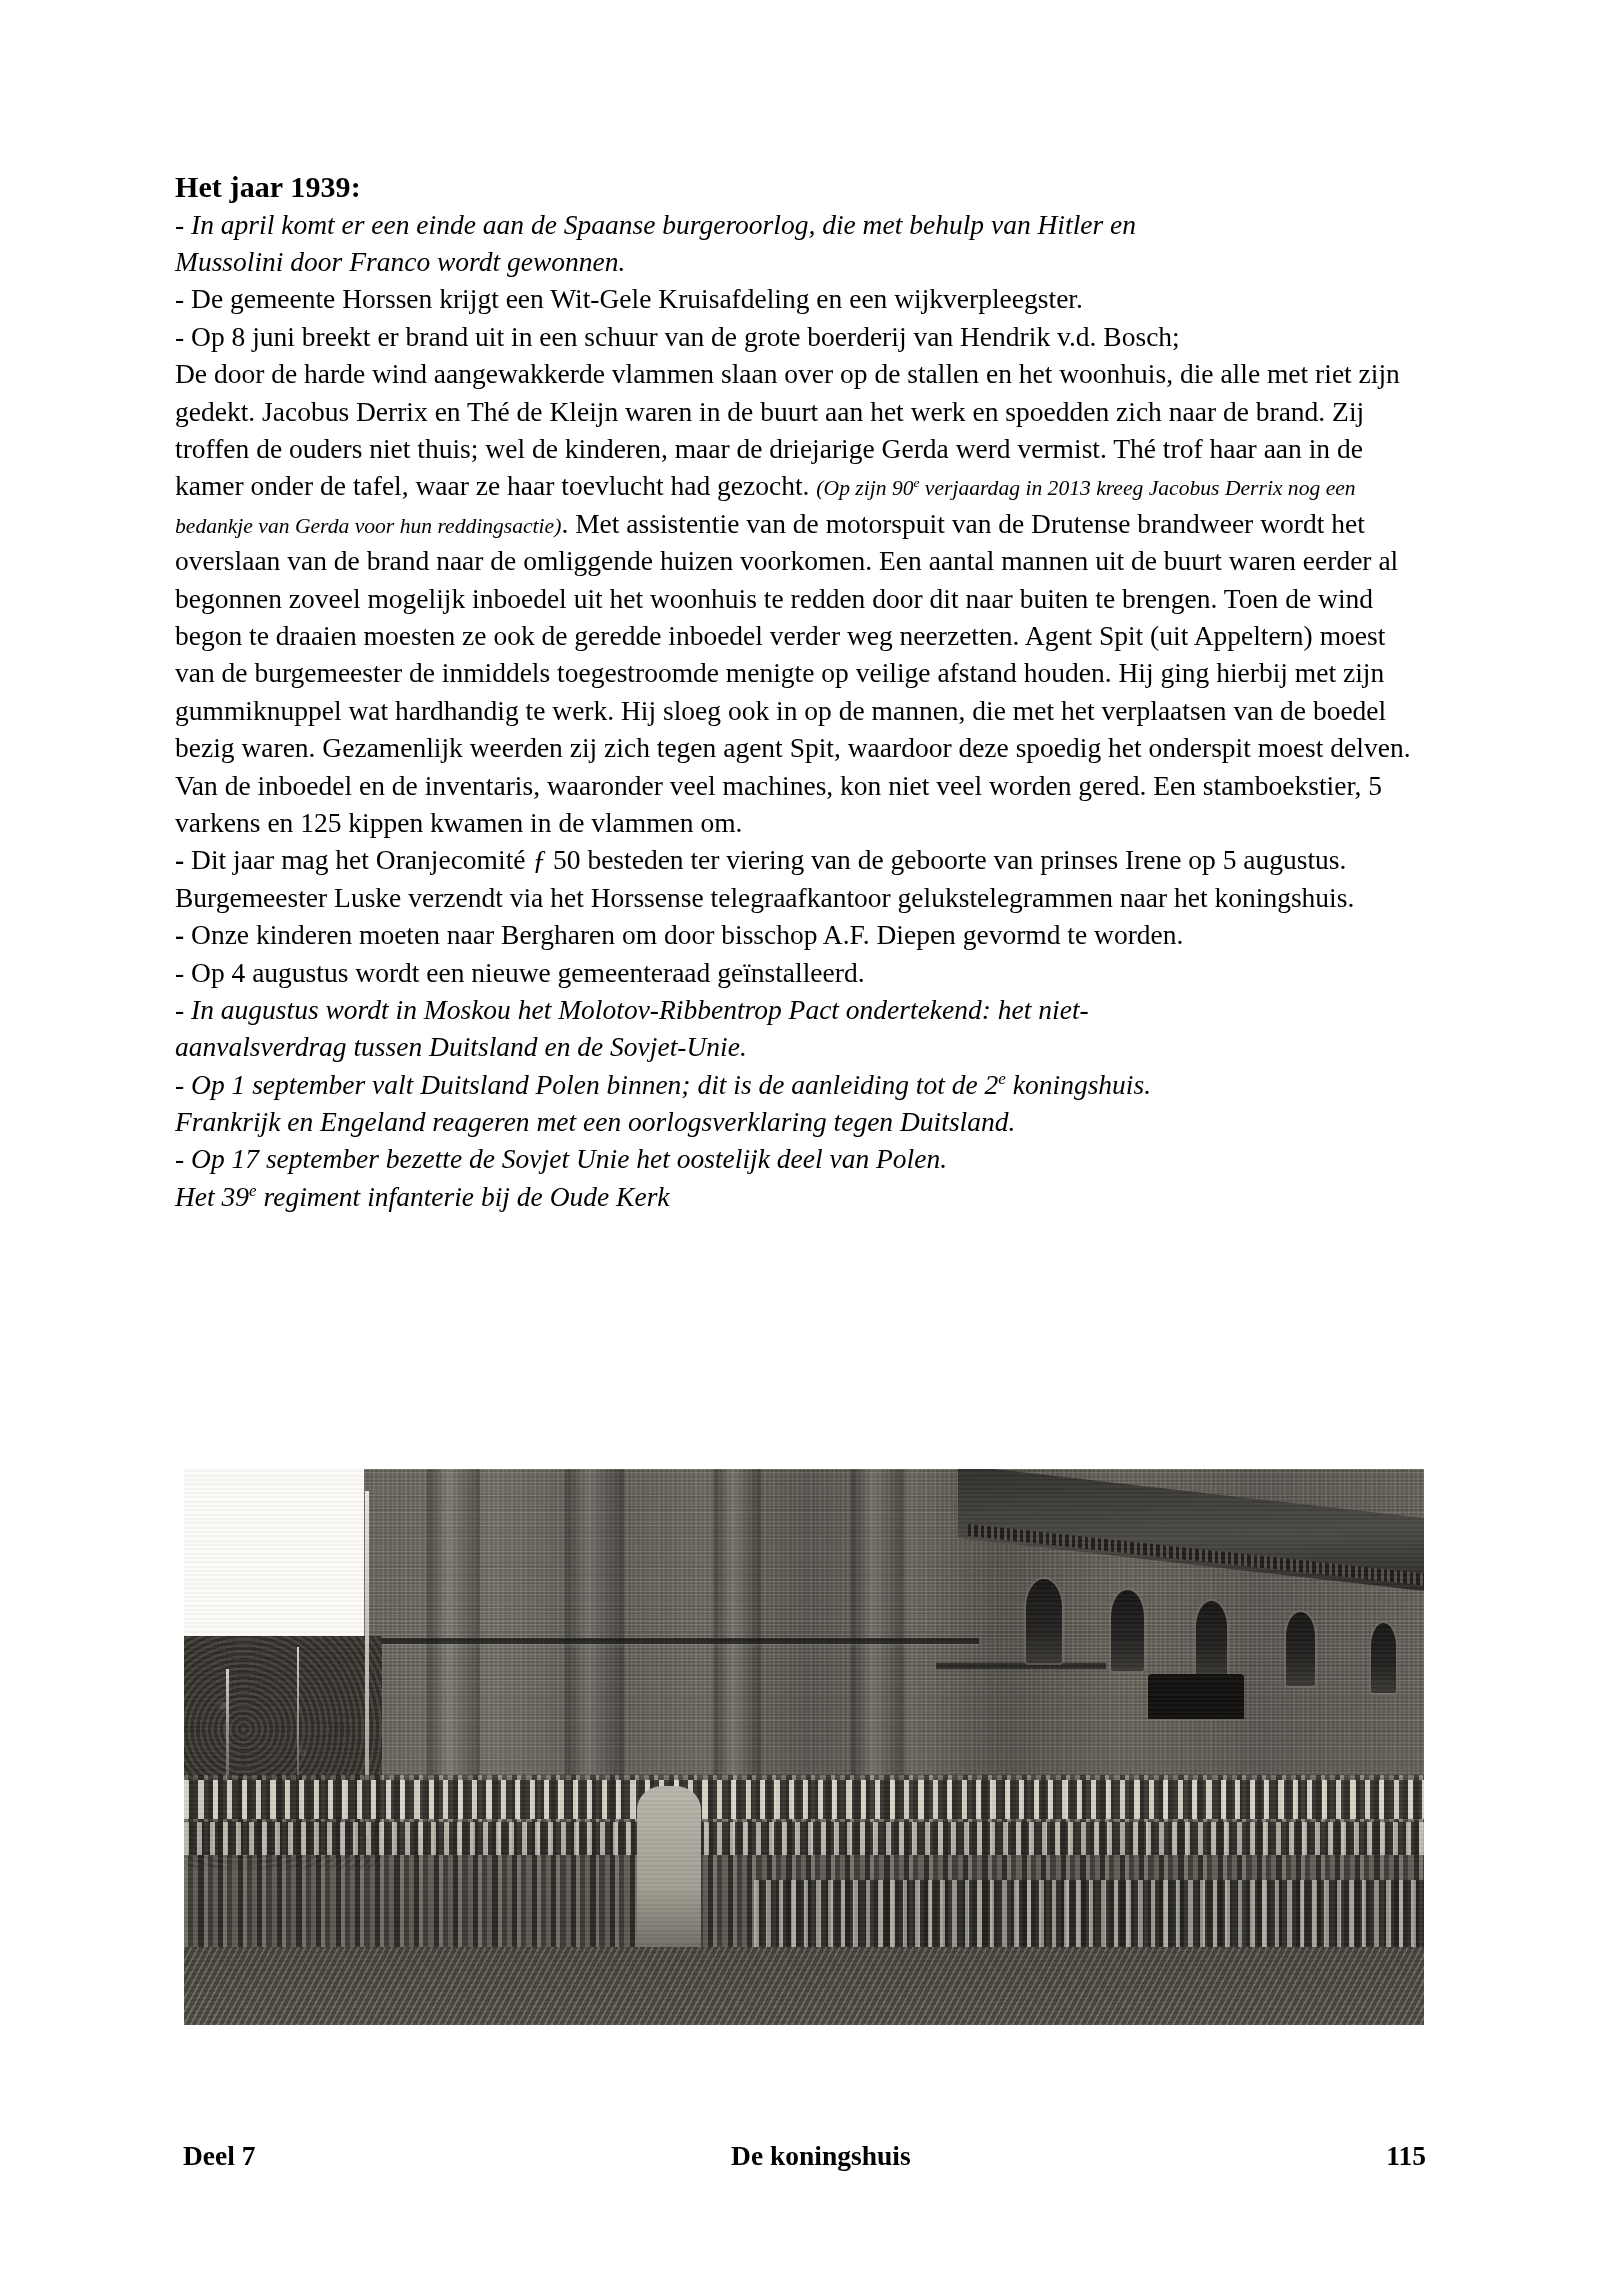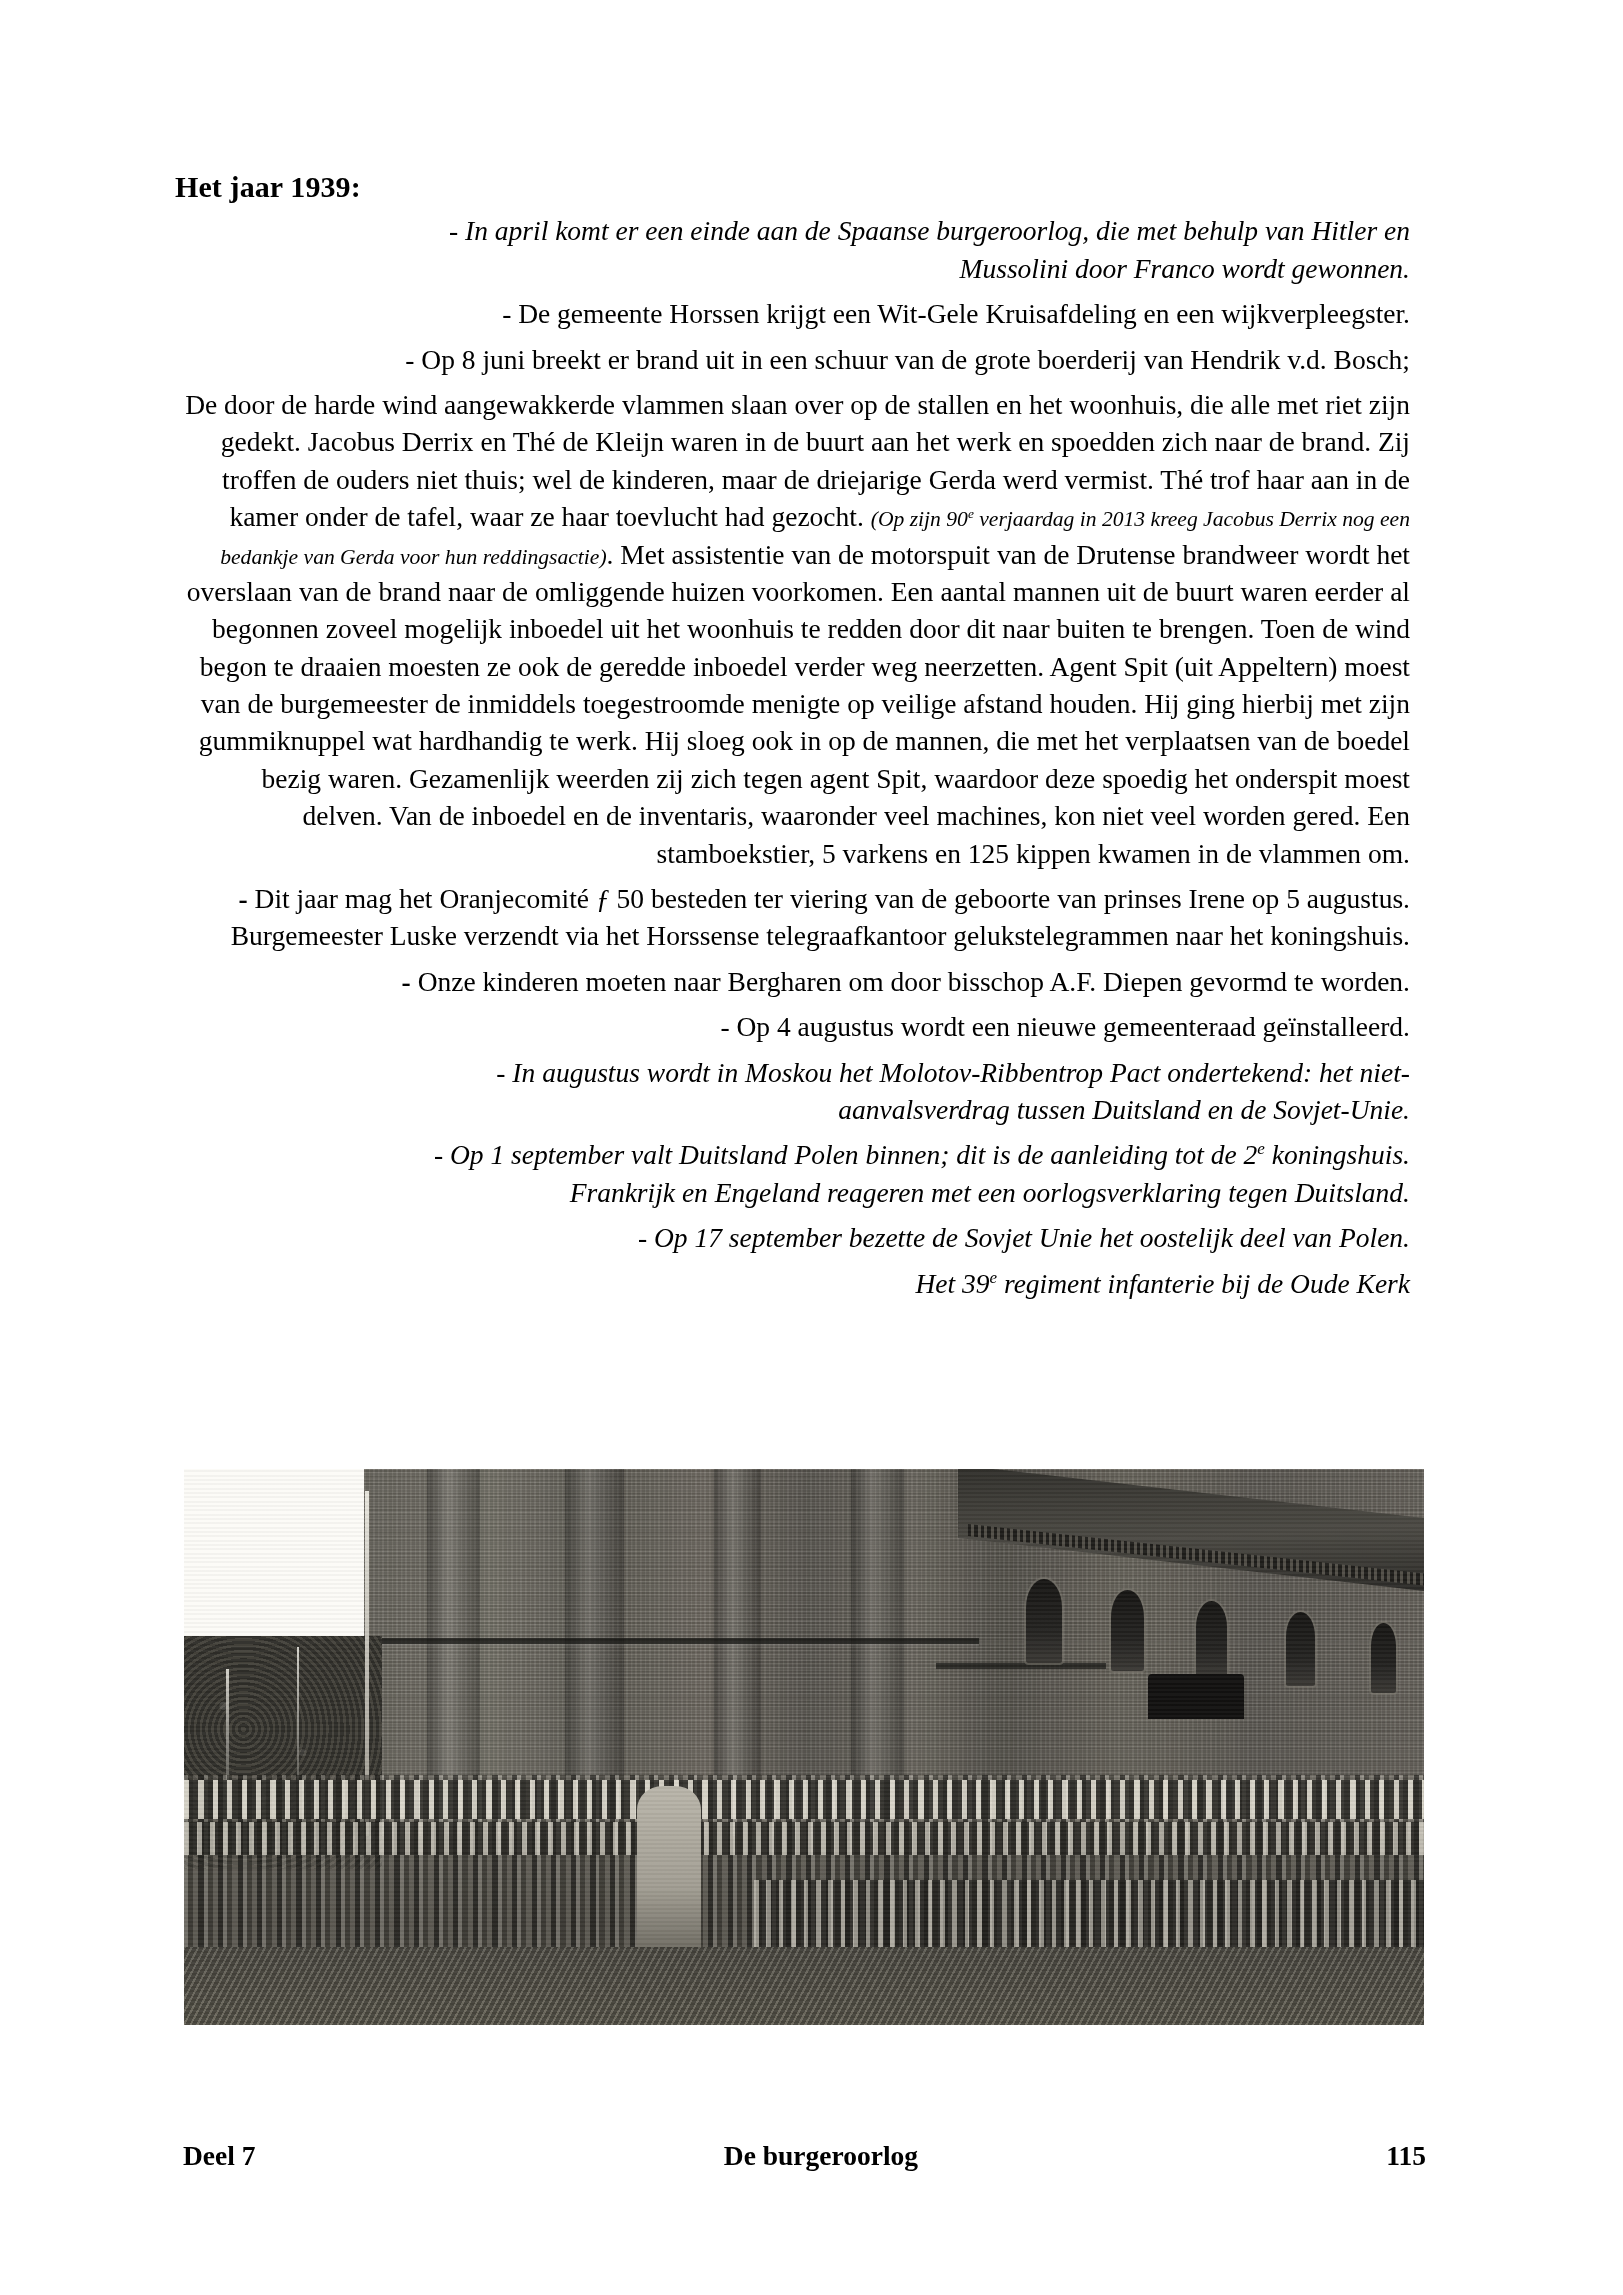--- a/index.html
+++ b/index.html
@@ -35,22 +35,22 @@
     font-size: 30px;
     font-weight: bold;
     line-height: 1.18;
     margin: 0 0 1.3px 0;
     letter-spacing: 0.1px;
   }
 
   .para {
     font-size: 27.5px;
     line-height: 1.36;
-    margin: 8px;
-    text-align: right;
+    margin: 0;
+    text-align: left;
   }
   .para.italic { font-style: italic; }
 
   .dash-bold { font-weight: bold; }
 
   .small-ital {
     font-size: 21.6px;
     font-style: italic;
   }
 
@@ -411,18 +411,18 @@
       <div class="heads2"></div>
       <div class="officer-coat"></div>
       <div class="kneeling"></div>
       <div class="ground"></div>
       <div class="grain"></div>
     </div>
   </div>
 
   <div class="footer">
     <div class="foot-left">Deel 7</div>
-    <div class="foot-center">De burgeroorlog</div>
+    <div class="foot-center">De koningshuis</div>
     <div class="foot-right">115</div>
   </div>
 
 </div>
 
 
 </body></html>

